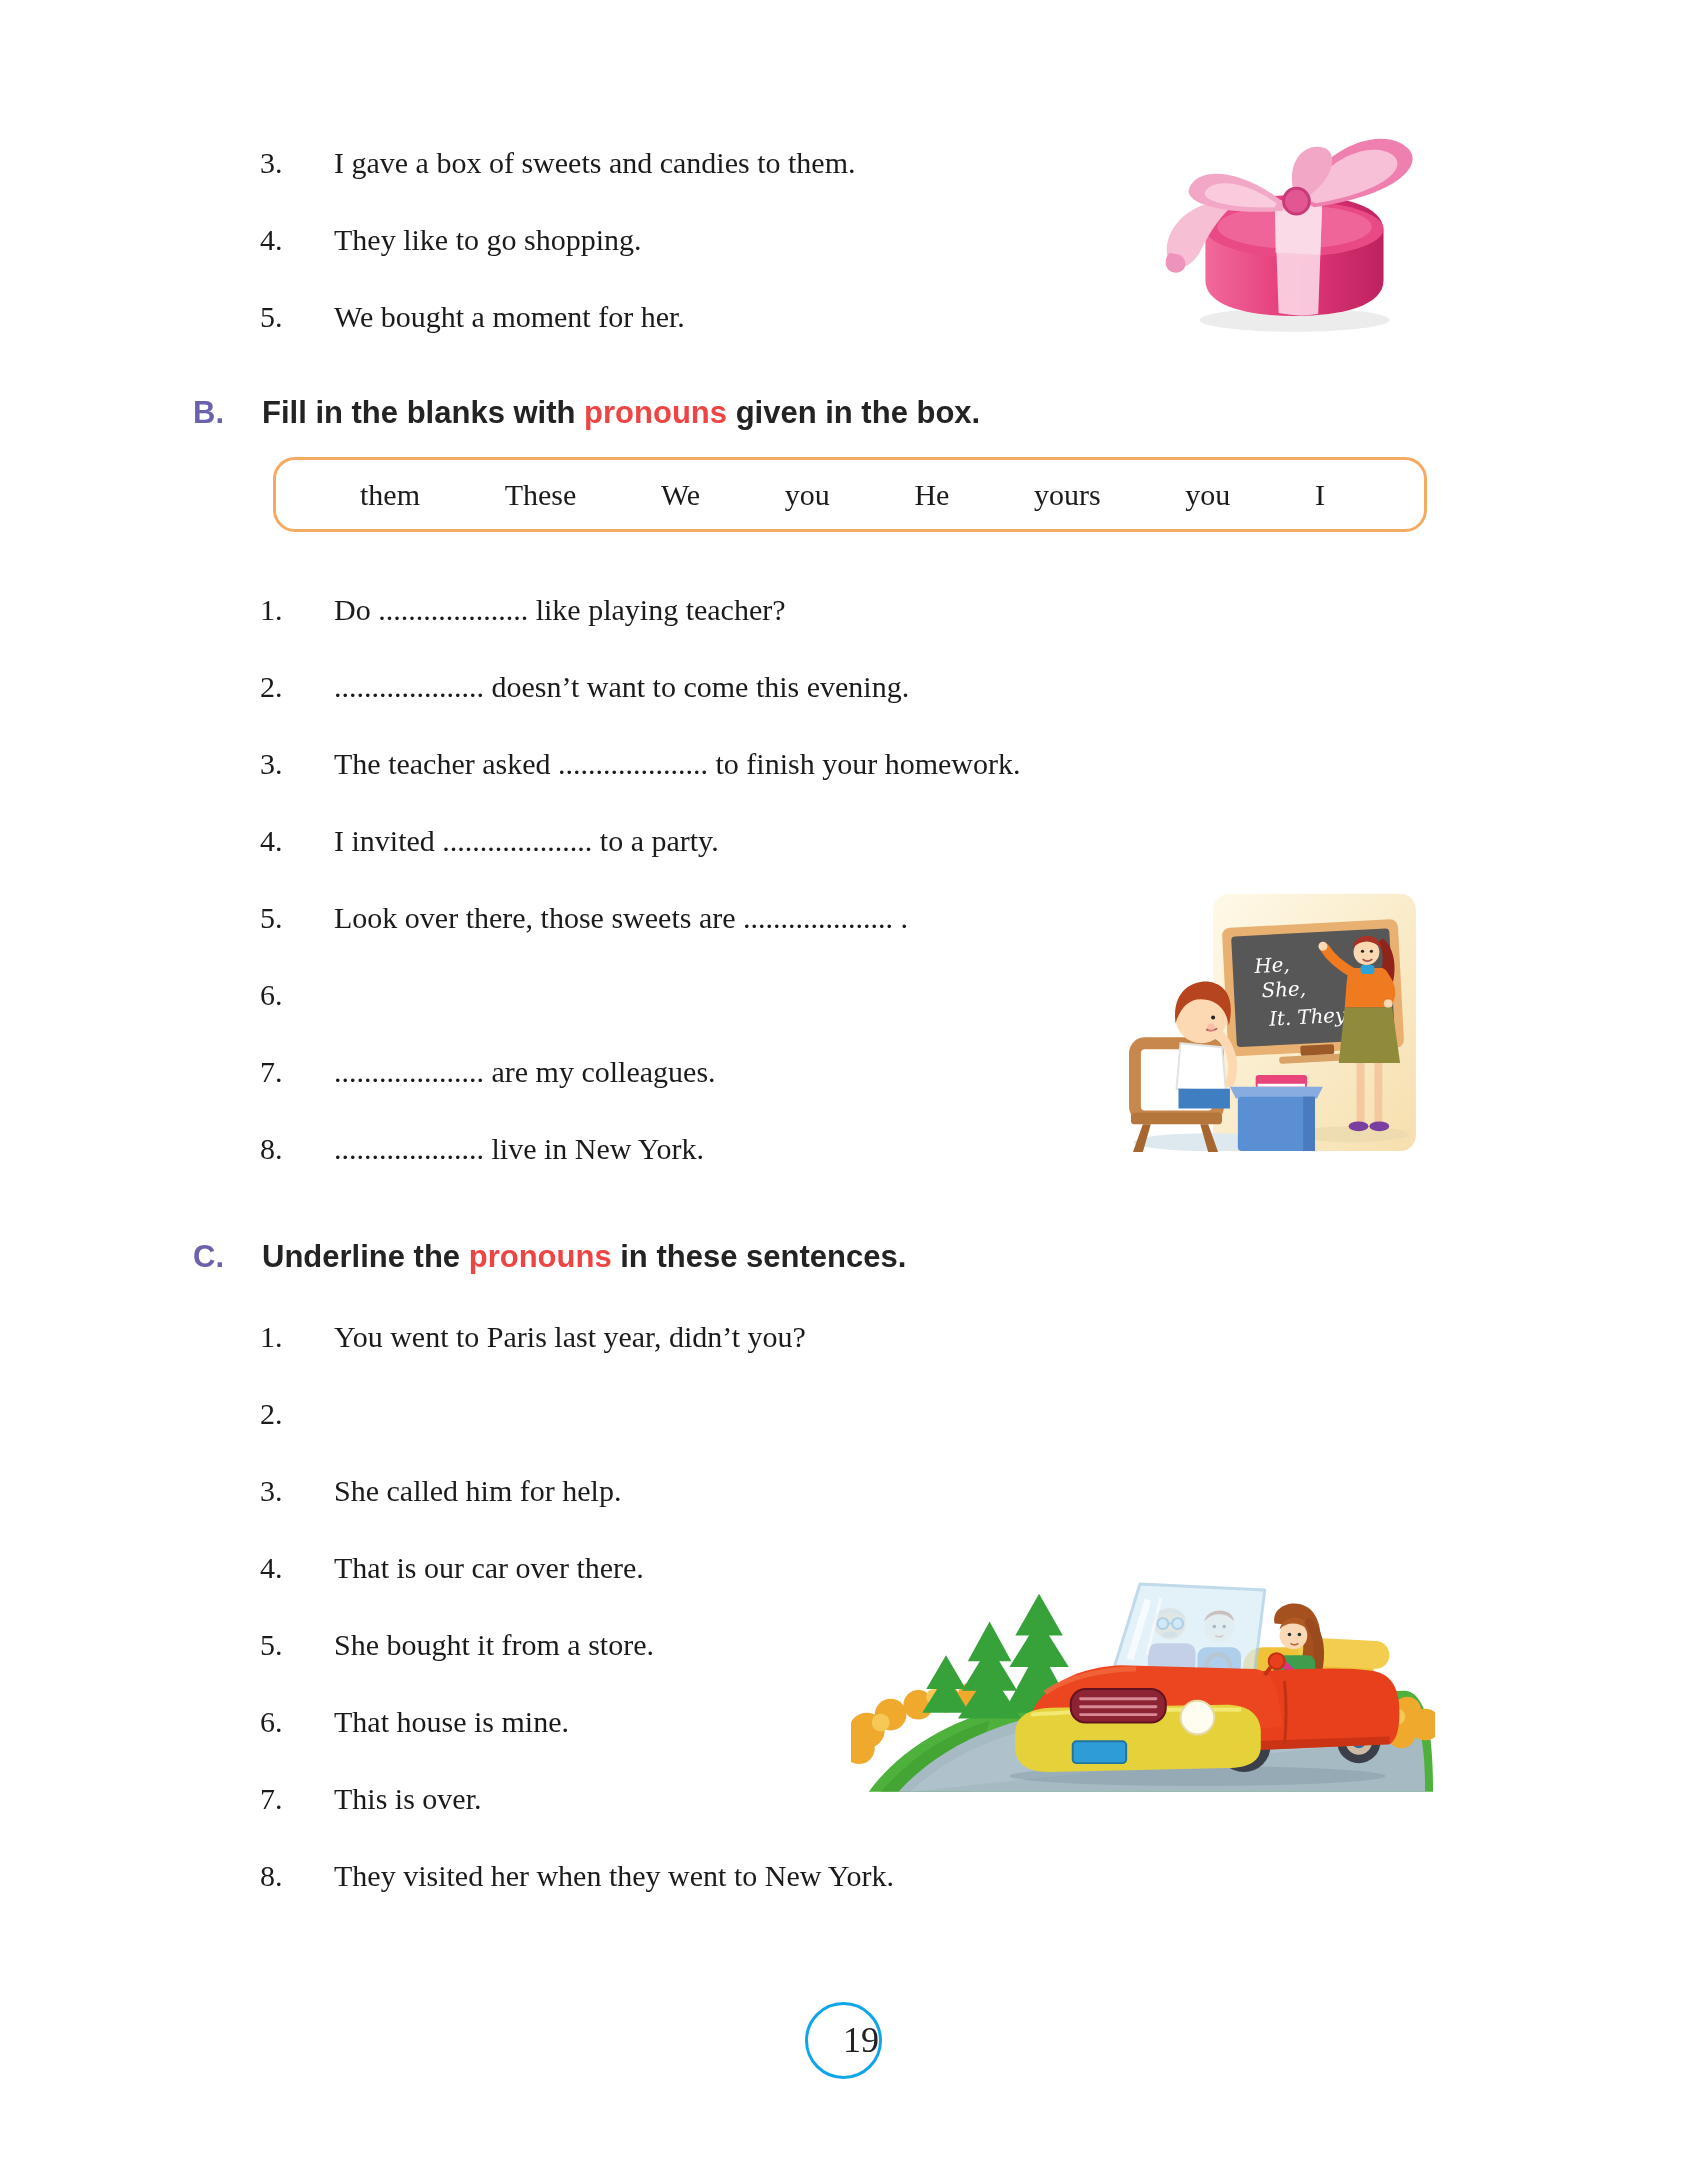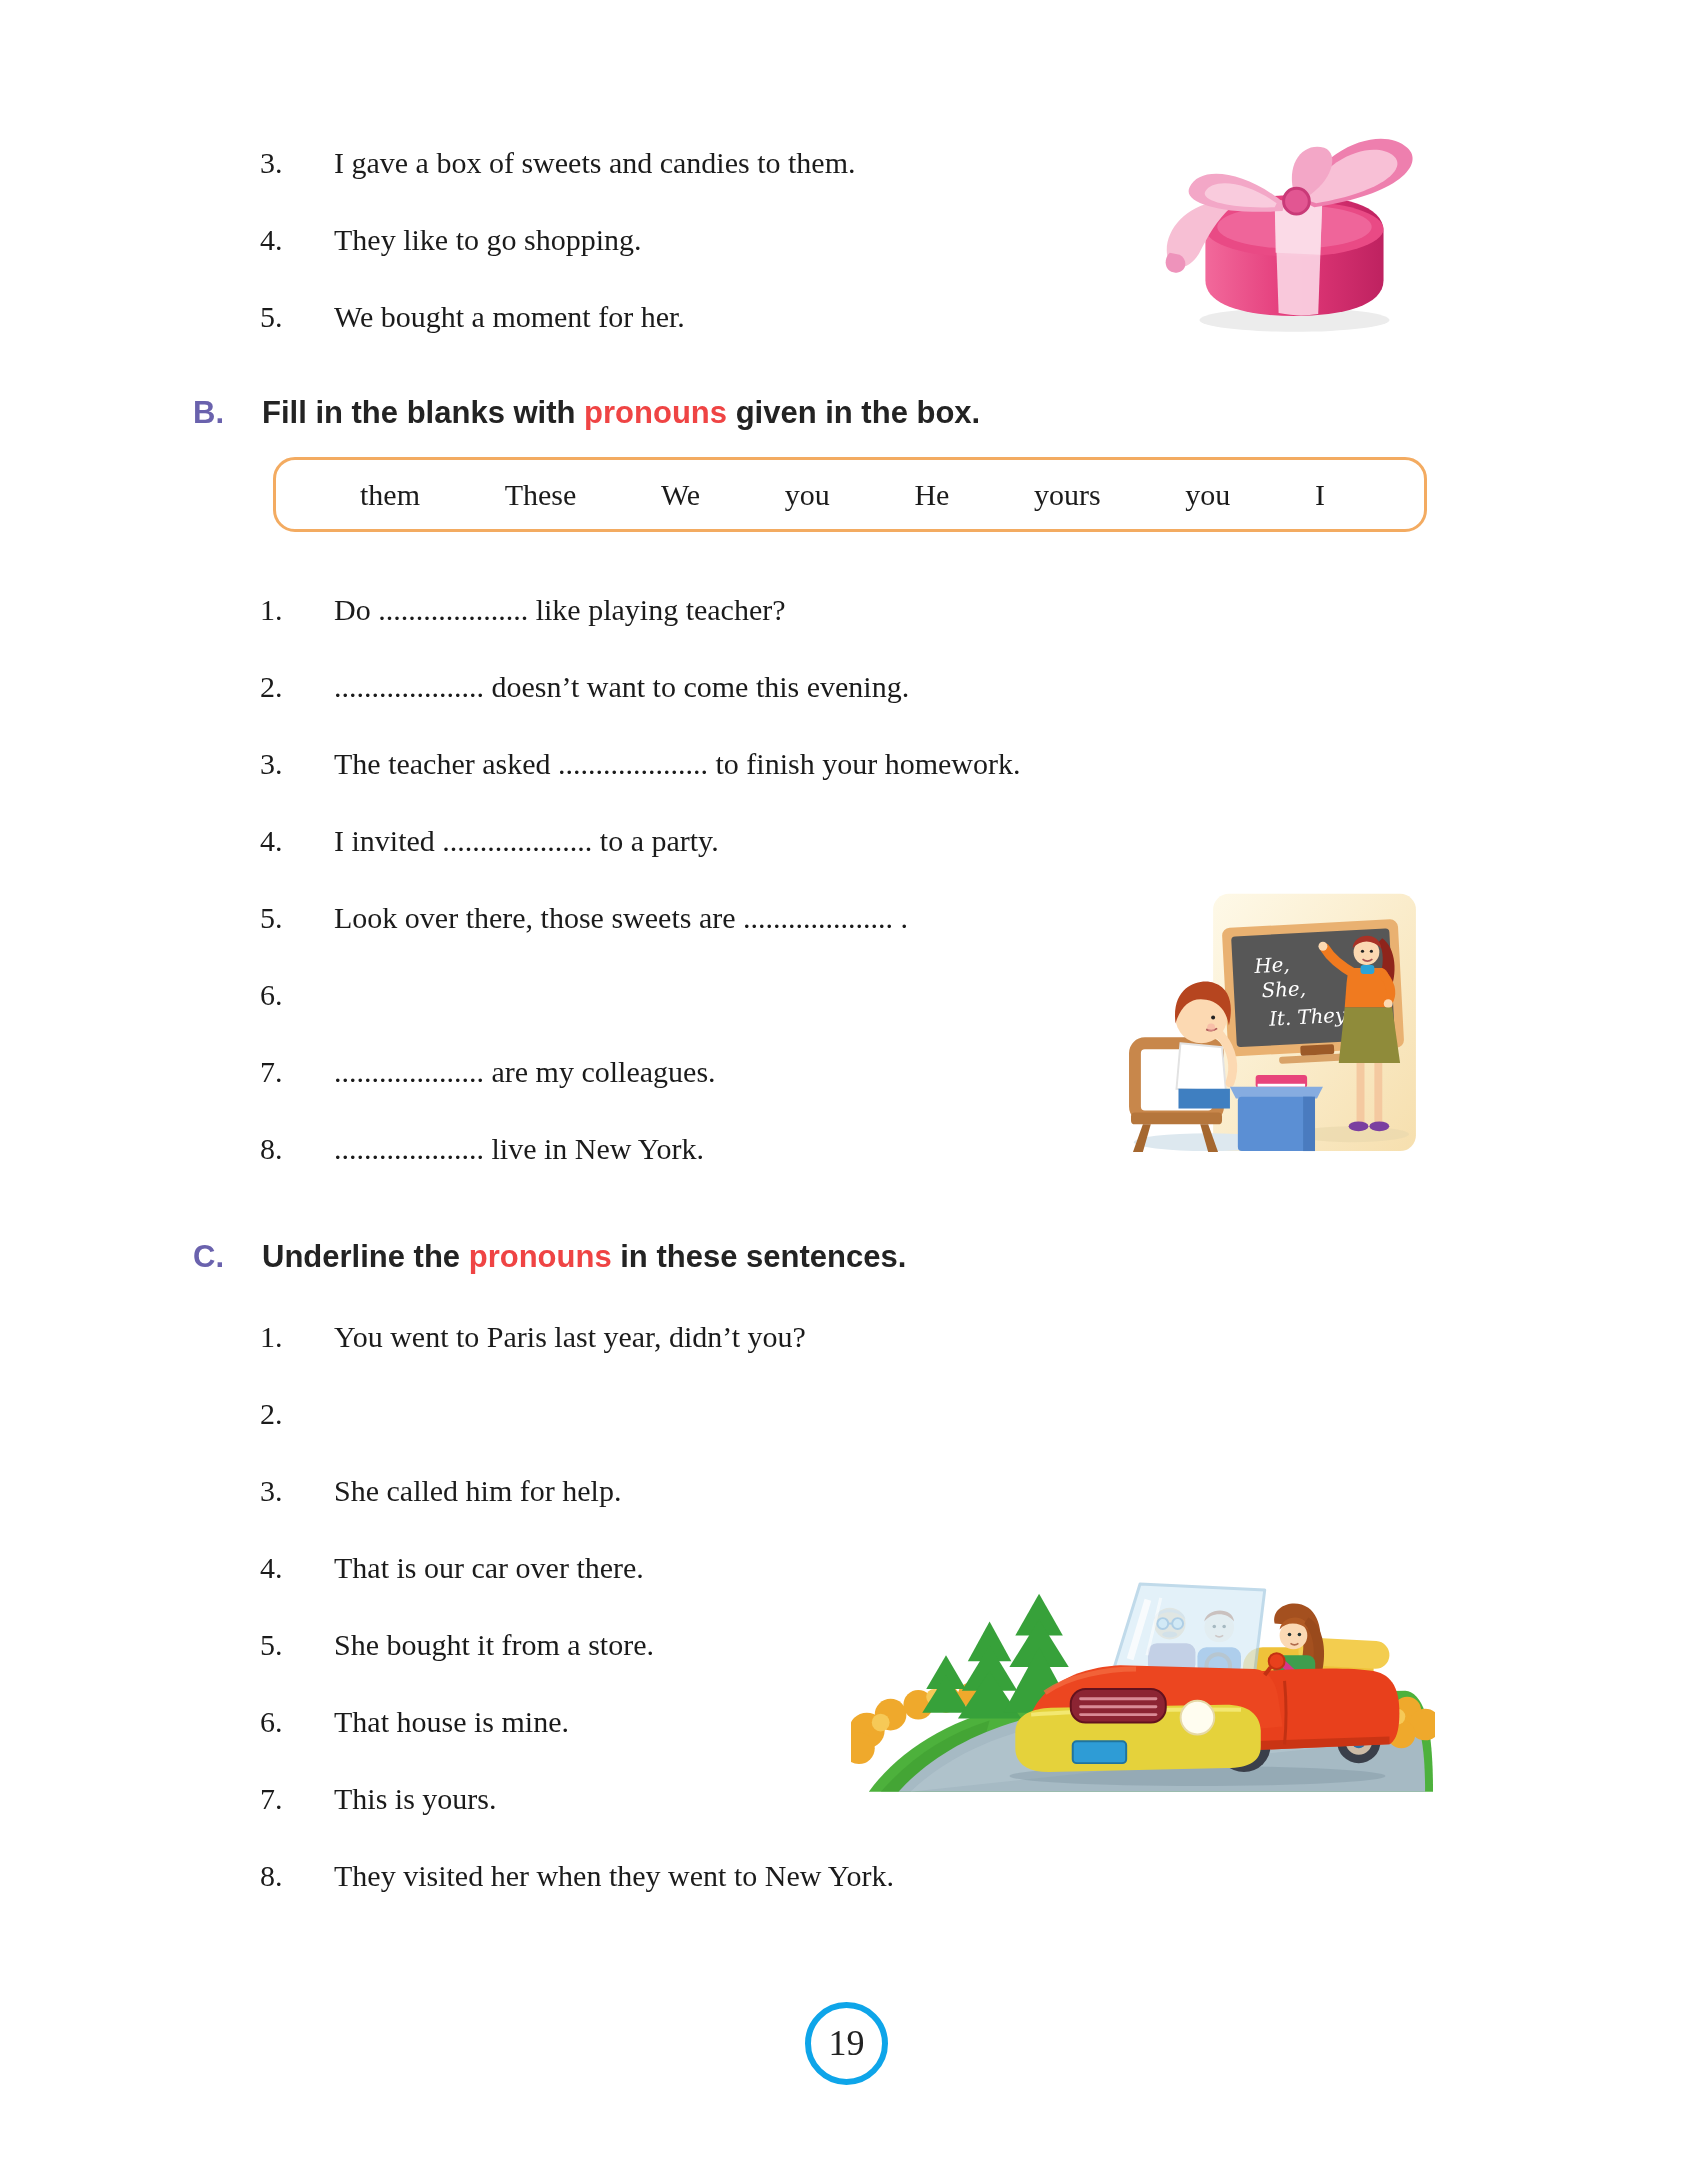--- a/index.html
+++ b/index.html
@@ -29,22 +29,22 @@
     padding:0 99px 0 84px; font-size:30px;
   }
   
   .illus { position:absolute; }
   #gift-illus      { left:1148px; top:104px;  width:287px; height:233px; }
   #classroom-illus { left:1119px; top:879px;  width:302px; height:277px; }
   #car-illus       { left:851px;  top:1564px; width:584px; height:228px; }
   
   .page-num {
     position:absolute; left:805px; top:2002px; width:71px; height:71px;
-    border:6px solid #0ea5e9; border-radius:50%;
-    font-size:36px; line-height:71px; text-align:center; color:#222;
+    border:3px solid #0ea5e9; border-radius:50%;
+    font-size:36px; line-height:71px; text-align:right; color:#222;
   }
   .board-text { font-family:"DejaVu Serif", serif; font-style:italic; fill:#ffffff; font-size:20px; }
 </style>
 </head>
 <body>
 
 <div class="page">
 
   <div class="list" id="intro-list">
     <div class="row">
@@ -222,21 +222,21 @@
     <div class="row">
         <span class="num">5.</span>
         <span class="txt">She bought it from a store.</span>
       </div>
     <div class="row">
         <span class="num">6.</span>
         <span class="txt">That house is mine.</span>
       </div>
     <div class="row">
         <span class="num">7.</span>
-        <span class="txt">This is yours.</span>
+        <span class="txt">This is over.</span>
       </div>
     <div class="row">
         <span class="num">8.</span>
         <span class="txt">They visited her when they went to New York.</span>
       </div>
   </div>
 
   <svg class="illus" id="car-illus" viewBox="0 0 590 230">
     <path d="M18,230 C55,178 125,142 215,134 L560,128 C578,130 588,158 588,230 Z" fill="#4DB13C"></path>
     <path d="M30,230 C60,196 95,172 140,158 L120,230 Z" fill="#3C9A2E" opacity="0.5"></path>

